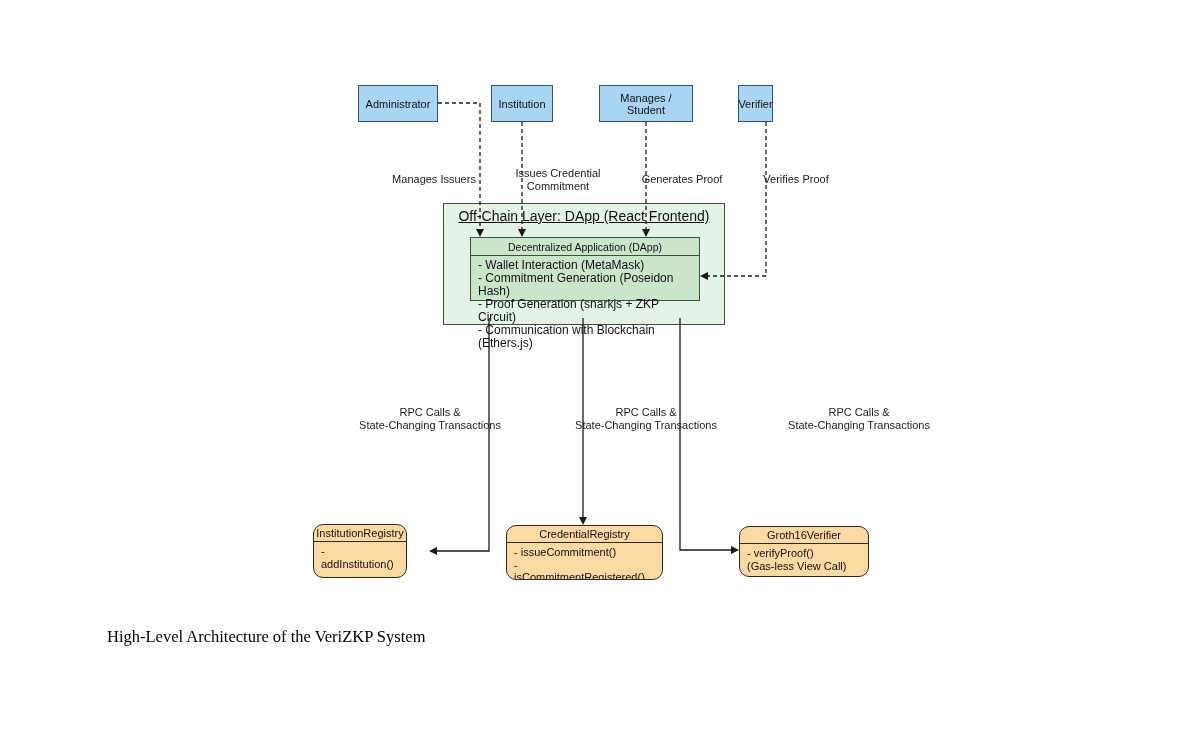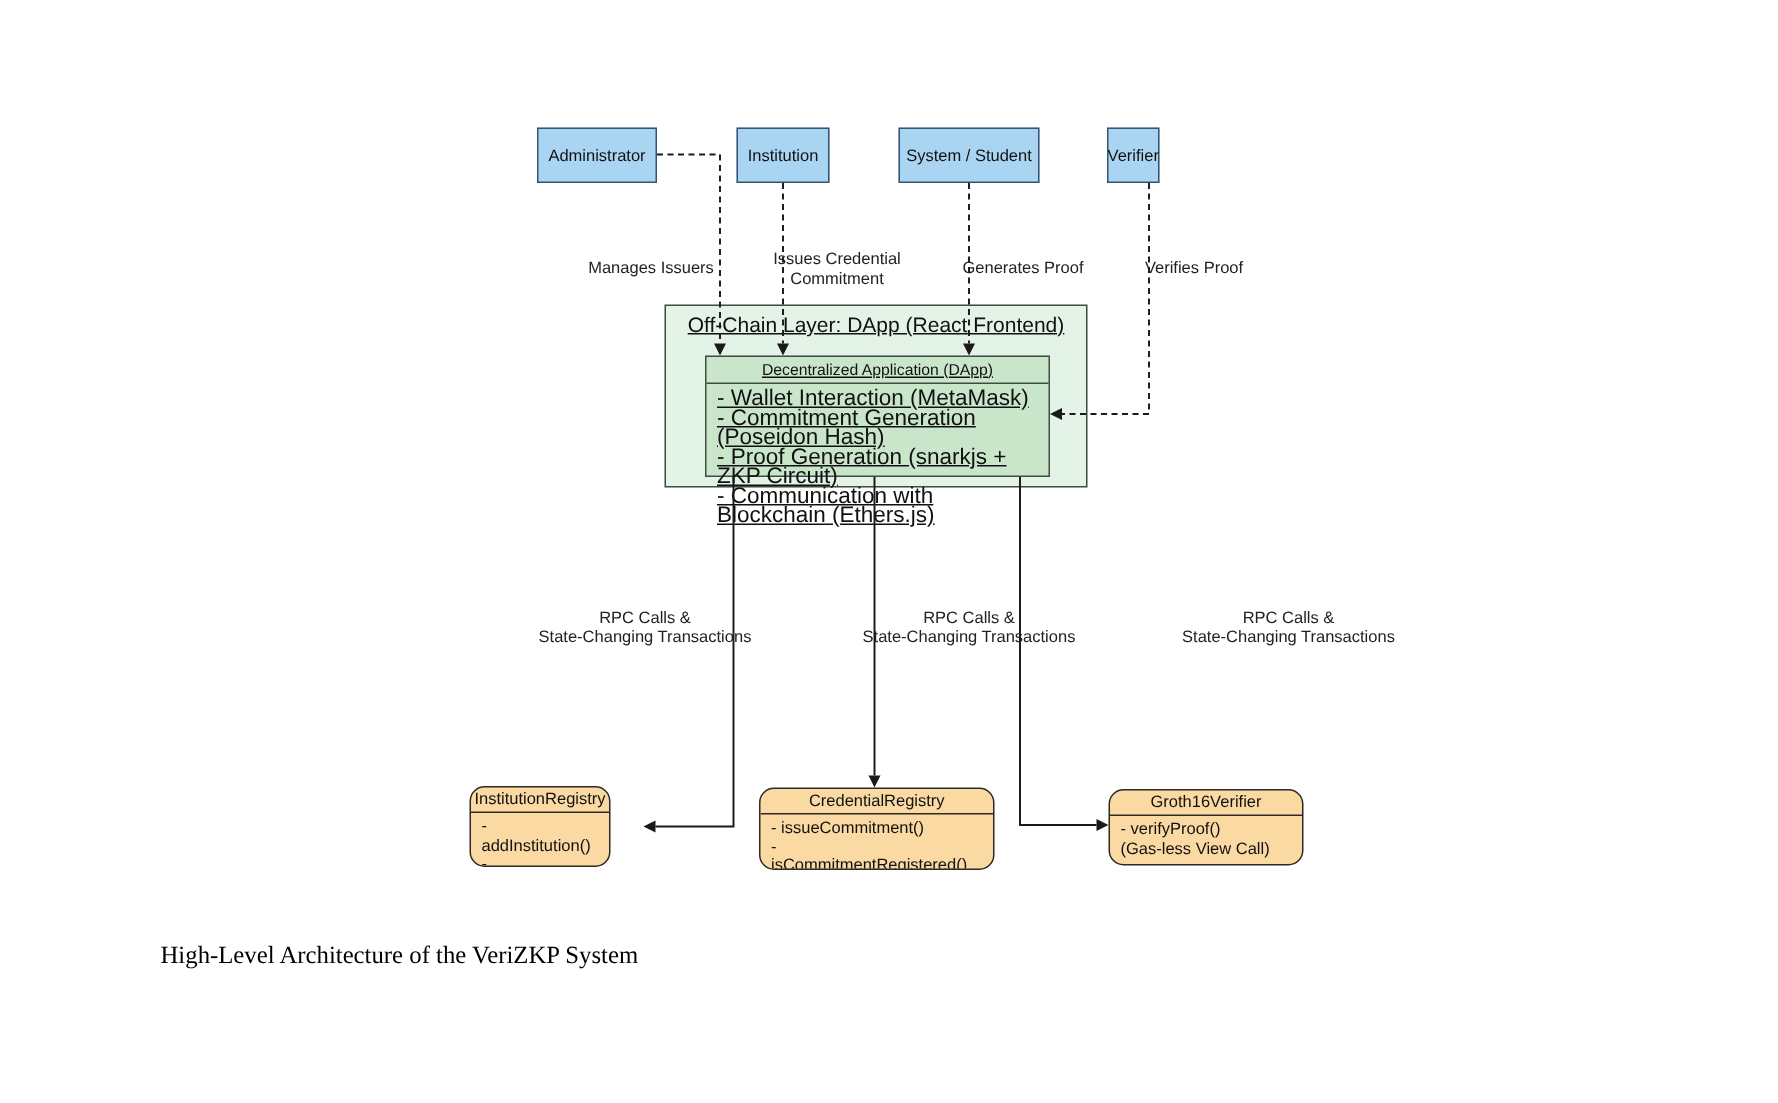--- a/index.html
+++ b/index.html
@@ -32,28 +32,28 @@
   }
   .offchain{
     position:absolute; left:443px; top:203px; width:282px; height:122px; z-index:1;
     background:var(--offchain-fill); border:1.4px solid var(--offchain-border);
   }
   .offchain-title{
     position:absolute; left:0; top:4px; width:100%;
     text-align:center; font-size:14px; color:#111;text-decoration:underline;
   }
   .dapp{
-    position:absolute; left:470px; top:237px; width:230px; height:81px; z-index:2;
-    background:var(--dapp-fill); border:1.4px solid var(--dapp-border);text-decoration:underline;
+    position:absolute; left:470px; top:237px; width:230px; height:64px; z-index:2;
+    background:var(--dapp-fill); border:1.4px solid var(--dapp-border);
   }
   .dapp-header{
     height:18px; display:flex; align-items:center; justify-content:center;
     font-size:10.5px; border-bottom:1.2px solid var(--dapp-border);
   }
-  .dapp-body{padding:3px 4px 0 7px; font-size:15px; line-height:13px;}
+  .dapp-body{padding:3px 4px 0 7px; font-size:12px; line-height:13px;}
   .rpc-label{
     position:absolute; z-index:3; transform:translateX(-50%); top:406px;
     font-size:11px; line-height:13px; text-align:center; white-space:pre-line; color:#222;
   }
   .contract{
     position:absolute; z-index:2;
     background:var(--contract-fill); border:1.5px solid var(--contract-border);
     border-radius:10px; overflow:hidden;
   }
   .contract-header{
@@ -90,21 +90,21 @@
 
     <path d="M583 318 V517"></path>
     <polygon points="579,517 587,517 583,525"></polygon>
 
     <path d="M680 318 V550 H731"></path>
     <polygon points="731,546 731,554 739,550"></polygon>
   </svg>
 
   <div class="actor" style="left:358px;top:85px;width:80px;height:37px">Administrator</div>
   <div class="actor" style="left:491px;top:85px;width:62px;height:37px">Institution</div>
-  <div class="actor" style="left:599px;top:85px;width:94px;height:37px">System / Student</div>
+  <div class="actor" style="left:599px;top:85px;width:94px;height:37px">Manages / Student</div>
   <div class="actor" style="left:738px;top:85px;width:35px;height:37px">Verifier</div>
 
   <div class="flow-label" style="left:434px;top:173px">Manages Issuers</div>
   <div class="flow-label" style="left:558px;top:167px">Issues Credential
 Commitment</div>
   <div class="flow-label" style="left:682px;top:173px">Generates Proof</div>
   <div class="flow-label" style="left:796px;top:173px">Verifies Proof</div>
 
   <div class="offchain">
     <div class="offchain-title">Off-Chain Layer: DApp (React Frontend)</div>

